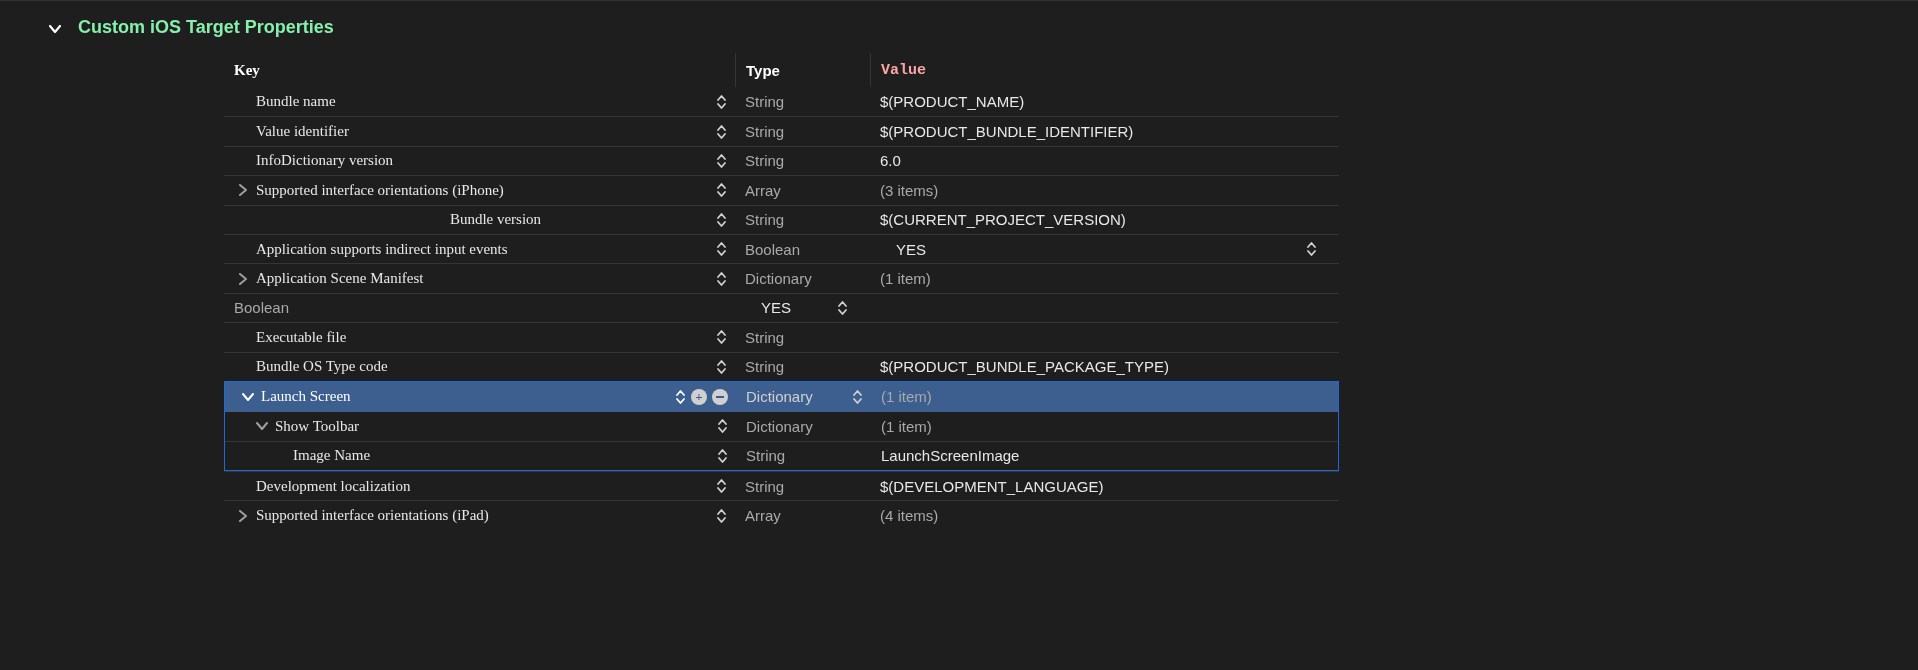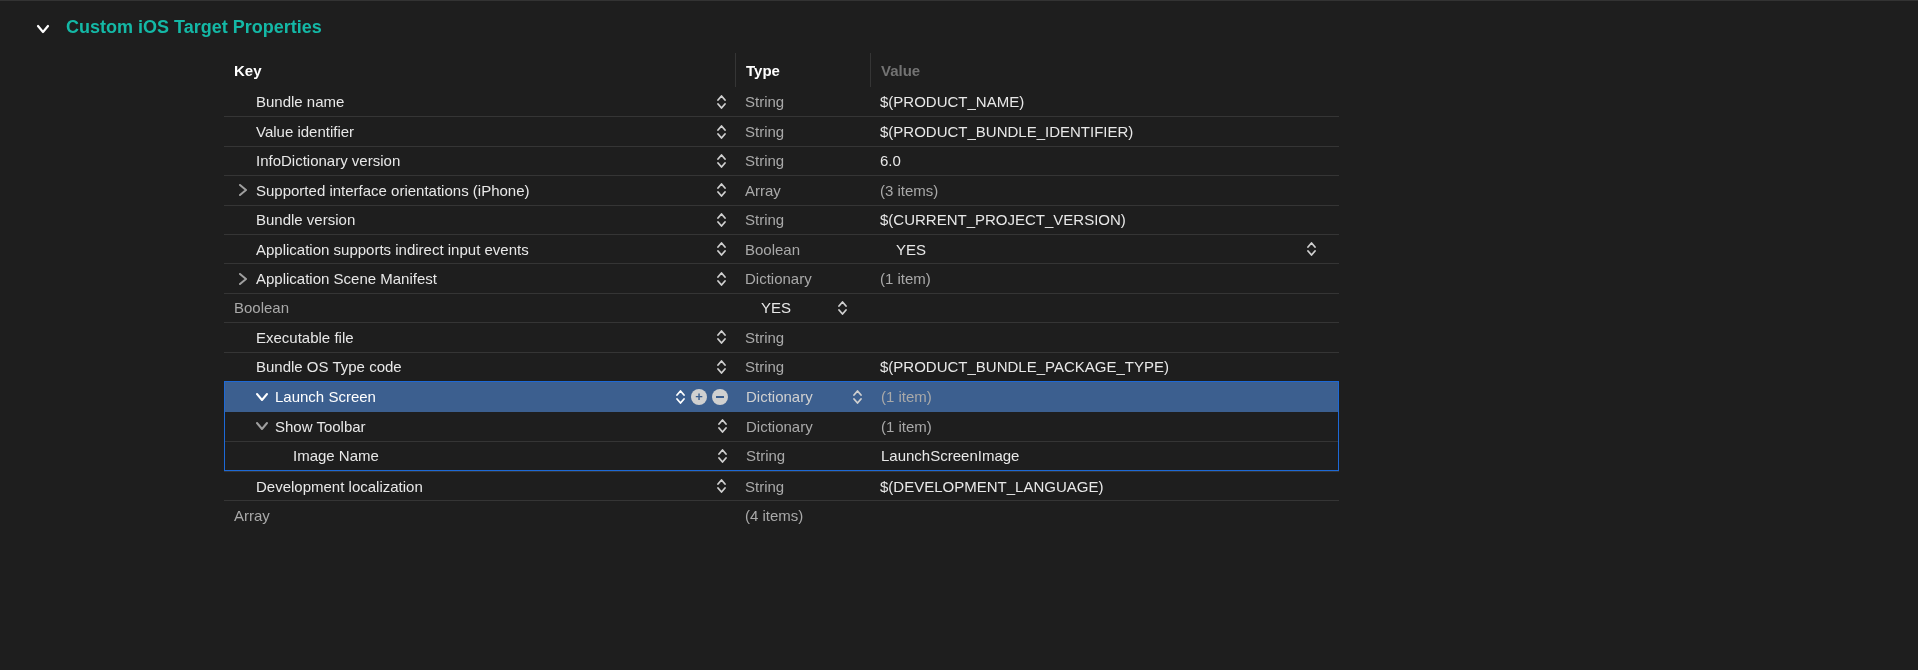--- a/index.html
+++ b/index.html
@@ -17,24 +17,24 @@
     height: 100%;
     background: #1e1e1e;
     border-top: 1px solid #333;
   }
 
   
   .section-header {
     display: flex;
     align-items: center;
     height: 52px;
-    padding-left: 36px;
+    padding-left: 48px;
     font-weight: 700;
     font-size: 18px;
-    color: #14b8a6;
+    color: #86efac;
     user-select: none;
   }
   .section-header .disclosure {
     width: 14px;
     height: 14px;
     margin-right: 16px;
     display: inline-block;
   }
 
   
@@ -67,20 +67,21 @@
   }
   .header-key { padding-left: 55px; }
 
   
   .cell-key {
     display: flex;
     align-items: center;
     height: 100%;
     position: relative;
     padding-left: 10px;
+    font-family: Liberation Serif, serif;
   }
   .disclosure-slot {
     width: 18px;
     display: flex;
     justify-content: center;
     align-items: center;
   }
   .key-text {
     color: #e8e8e8;
     white-space: nowrap;
@@ -118,21 +119,21 @@
   
   .cell-value {
     color: #e8e8e8;
     padding-left: 10px;
     display: flex;
     align-items: center;
     position: relative;
     height: 100%;
     white-space: nowrap;
   }
-  .header-row .cell-value { color: #737373; }
+  .header-row .cell-value { color: #fca5a5; font-family: Liberation Mono, monospace; }
   .cell-value.dim { color: #a9a9a9; }
   .value-controls {
     position: absolute;
     right: 22px;
     display: flex;
     align-items: center;
   }
   .value-inner { padding-left: 0; }
   .value-inner.bool { padding-left: 16px; }
 
@@ -290,21 +291,21 @@
             </span>
           </div>
           <div class="cell-type">
             <span>Array</span>
           </div>
           <div class="cell-value dim">
             <span class="value-inner">(3 items)</span>
           </div>
         </div>
         <div class="row">
-          <div class="cell-key indent-0" style="padding-left: 10px;">
+          <div class="cell-key indent-0" style="padding-left: 10px; justify-content: center;">
             <span class="disclosure-slot"></span>
             <span class="key-text" style="margin-left: 4px;">Bundle version</span>
             <span class="key-controls">
               <span class="updown clickable">
                 <svg width="11" height="16" viewBox="0 0 11 16">
                   <path d="M2 6 L5.5 2 L9 6" fill="none" stroke="#d0d0d0" stroke-width="1.8" stroke-linecap="round" stroke-linejoin="round"></path>
                   <path d="M2 10 L5.5 14 L9 10" fill="none" stroke="#d0d0d0" stroke-width="1.8" stroke-linecap="round" stroke-linejoin="round"></path>
                 </svg>
               </span>
             </span>
@@ -416,21 +417,21 @@
           </div>
           <div class="cell-type">
             <span>String</span>
           </div>
           <div class="cell-value">
             <span class="value-inner">$(PRODUCT_BUNDLE_PACKAGE_TYPE)</span>
           </div>
         </div>
         <div class="focus-block">
           <div class="row selected">
-            <div class="cell-key indent-0" style="padding-left: 28px;">
+            <div class="cell-key indent-0" style="padding-left: 14px;">
               <span class="disclosure-slot">
                 <svg width="12" height="12" viewBox="0 0 12 12">
                   <path d="M1 3 L6 9 L11 3" fill="none" stroke="#ffffff" stroke-width="2" stroke-linecap="round" stroke-linejoin="round"></path>
                 </svg>
               </span>
               <span class="key-text" style="margin-left: 4px;">Launch Screen</span>
               <span class="key-controls">
                 <span class="updown clickable">
                   <svg width="11" height="16" viewBox="0 0 11 16">
                     <path d="M2 6 L5.5 2 L9 6" fill="none" stroke="#ffffff" stroke-width="1.8" stroke-linecap="round" stroke-linejoin="round"></path>
@@ -515,20 +516,36 @@
             </span>
           </div>
           <div class="cell-type">
             <span>String</span>
           </div>
           <div class="cell-value">
             <span class="value-inner">$(DEVELOPMENT_LANGUAGE)</span>
           </div>
         </div>
         <div class="row">
+          <div class="cell-key indent-0" style="padding-left: 10px;">
+            <span class="disclosure-slot">
+              <svg width="12" height="12" viewBox="0 0 12 12">
+                <path d="M3 1 L9 6 L3 11" fill="none" stroke="#9f9f9f" stroke-width="2" stroke-linecap="round" stroke-linejoin="round"></path>
+              </svg>
+            </span>
+            <span class="key-text" style="margin-left: 4px;">Supported interface orientations (iPad)</span>
+            <span class="key-controls">
+              <span class="updown clickable">
+                <svg width="11" height="16" viewBox="0 0 11 16">
+                  <path d="M2 6 L5.5 2 L9 6" fill="none" stroke="#d0d0d0" stroke-width="1.8" stroke-linecap="round" stroke-linejoin="round"></path>
+                  <path d="M2 10 L5.5 14 L9 10" fill="none" stroke="#d0d0d0" stroke-width="1.8" stroke-linecap="round" stroke-linejoin="round"></path>
+                </svg>
+              </span>
+            </span>
+          </div>
           <div class="cell-type">
             <span>Array</span>
           </div>
           <div class="cell-value dim">
             <span class="value-inner">(4 items)</span>
           </div>
         </div>
       </div>
   </div>
 </div>

